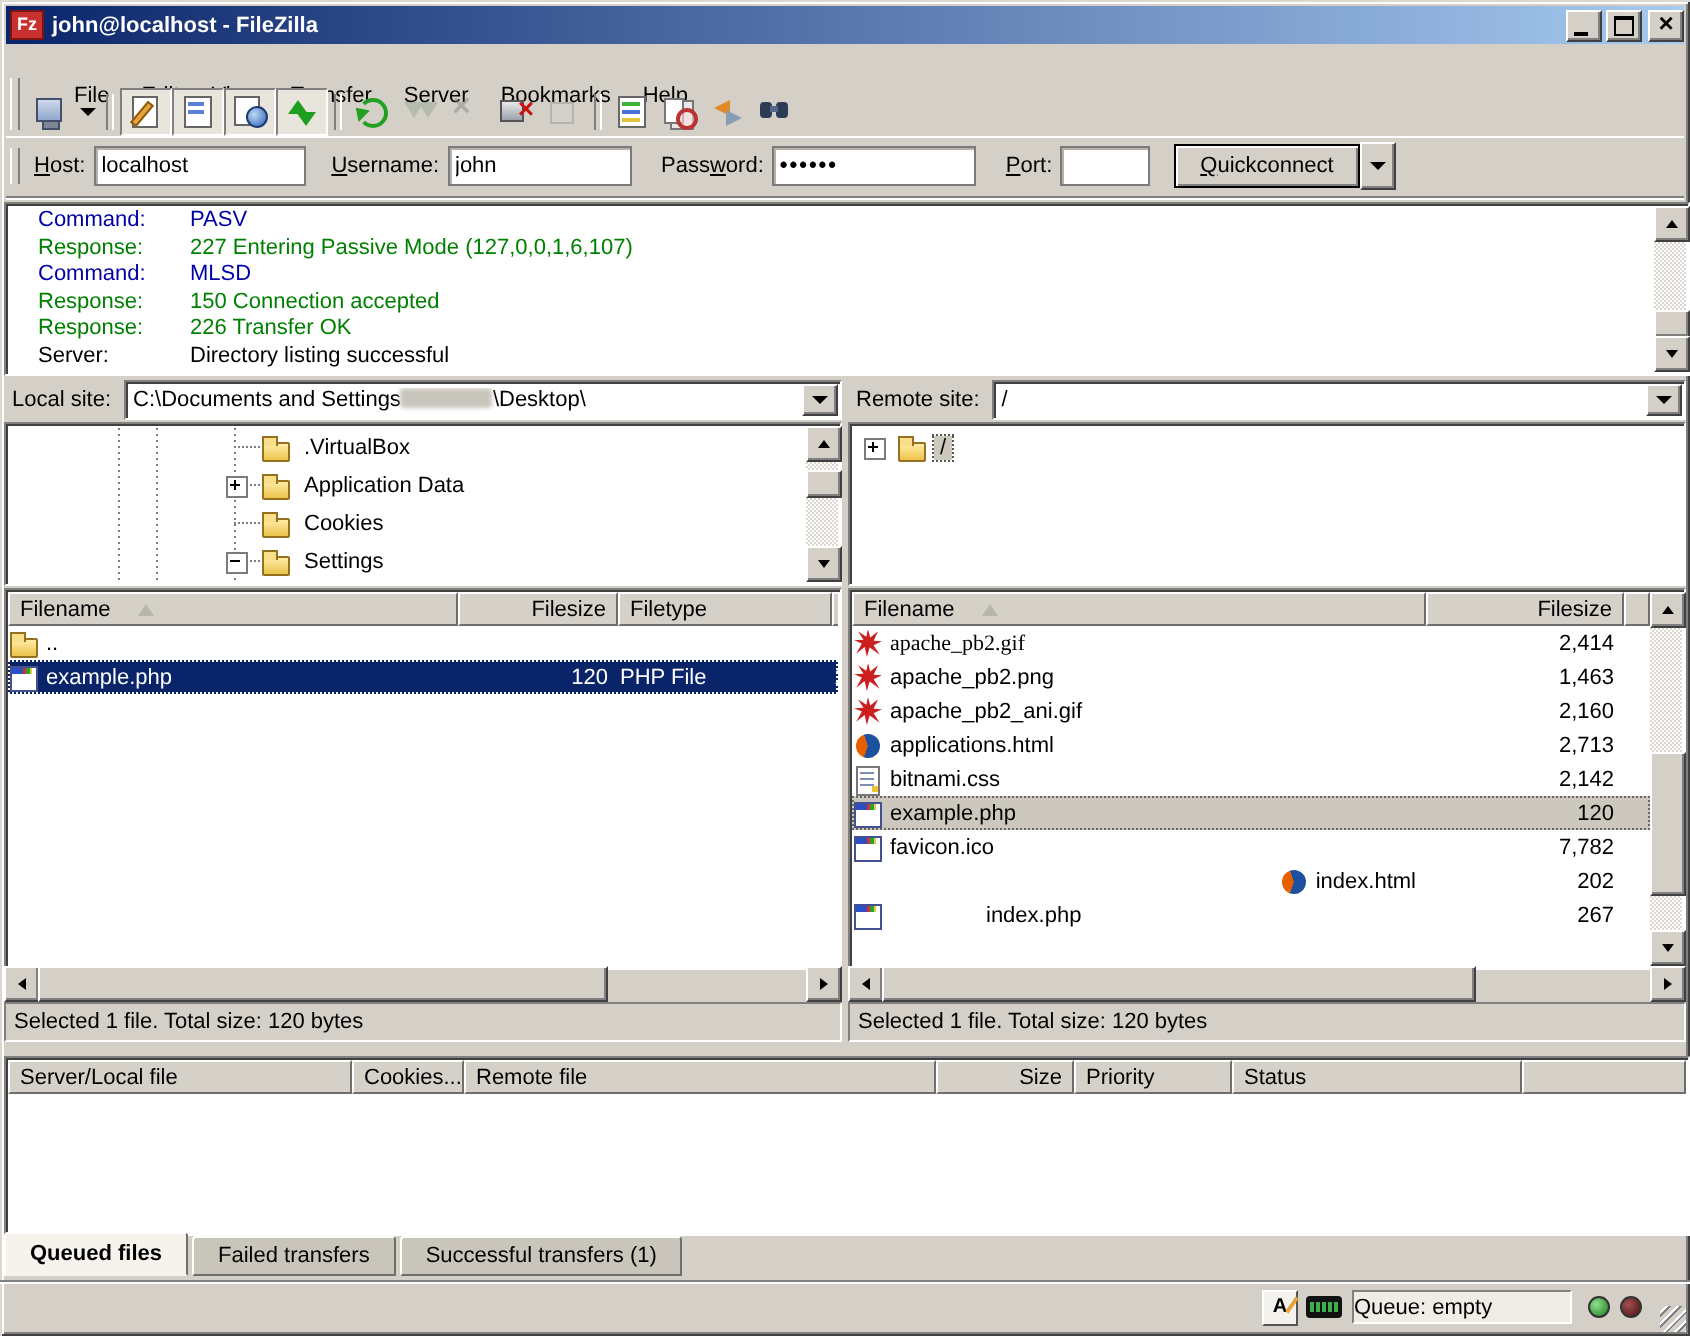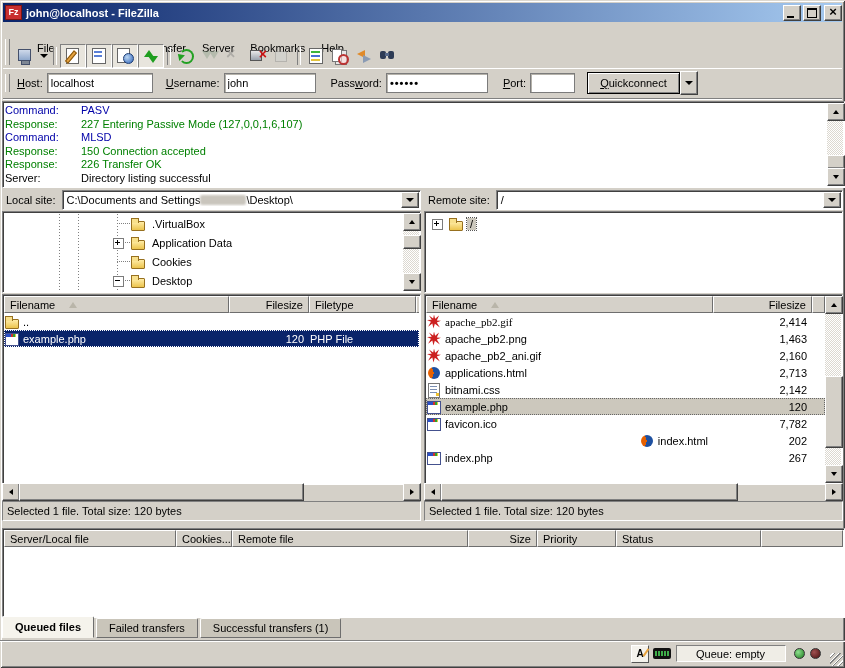--- a/index.html
+++ b/index.html
@@ -95,21 +95,21 @@
     font:11px "Liberation Sans",sans-serif;padding:1px 3px;background:#fff;margin-left:4px;}
   .qc-btn{height:22px;margin-left:12px;padding:0 12px;background:#d4d0c8;font:11px "Liberation Sans",sans-serif;
     border:1px solid #000;box-shadow:inset 1px 1px 0 #fff,inset -1px -1px 0 #808080;}
   .qc-btn .accel{text-decoration:underline;}
   .qc-drop{width:16px;height:22px;display:flex;align-items:center;justify-content:center;
     background:#d4d0c8;border:1px solid;border-color:#fff #404040 #404040 #fff;box-shadow:inset -1px -1px 0 #808080;}
   
   .logpane{position:absolute;left:2px;top:101px;width:841px;height:85px;}
   .log-lines{position:absolute;left:2px;top:2px;right:18px;bottom:2px;overflow:hidden;}
   .log-line{display:flex;line-height:13.5px;}
-  .log-label{width:76px;flex:0 0 76px;padding-left:0;}
+  .log-label{width:76px;flex:0 0 76px;padding-left:14px;}
   .k-command{color:#0000a8;}
   .k-response{color:#008000;}
   .k-status{color:#000;}
   
   .sb-v{position:absolute;width:16px;background:repeating-conic-gradient(#fff 0 25%,#dcd8d0 0 50%) 0 0/2px 2px;}
   .sb-btn{position:absolute;width:16px;height:16px;background:#d4d0c8;
     border:1px solid;border-color:#fff #404040 #404040 #fff;box-shadow:inset -1px -1px 0 #808080;
     display:flex;align-items:center;justify-content:center;}
   .sb-thumb{position:absolute;background:#d4d0c8;border:1px solid;border-color:#fff #404040 #404040 #fff;
     box-shadow:inset -1px -1px 0 #808080;}
@@ -193,21 +193,21 @@
   
   .statusbar{position:absolute;left:0;right:0;top:640px;height:25px;border-top:1px solid #808080;
     box-shadow:inset 0 1px 0 #fff;display:flex;align-items:center;justify-content:flex-end;padding-right:2px;}
   .sb-icon-a{width:16px;height:16px;background:#f4f2ec;border:1px solid;border-color:#fff #555 #555 #fff;
     display:flex;align-items:center;justify-content:center;font-weight:bold;font-size:10px;margin-right:4px;position:relative;}
   .sb-icon-a::after{content:"";position:absolute;right:1px;top:2px;width:2px;height:9px;background:#e8a33d;transform:rotate(35deg);}
   .sb-badge{width:18px;height:11px;background:#111;border-radius:2px;margin-right:5px;position:relative;}
   .sb-badge::before{content:"";position:absolute;left:2px;top:3px;width:14px;height:5px;
     background:repeating-linear-gradient(90deg,#3fae4a 0 2px,#111 2px 3px);}
   .queue-field{width:110px;height:17px;background:#d4d0c8;border:1px solid;border-color:#808080 #fff #fff #808080;
-    display:flex;align-items:center;padding-left:19px;box-sizing:border-box;margin-right:8px;background:#efede6;}
+    display:flex;align-items:center;padding-left:0;box-sizing:border-box;margin-right:8px;background:#efede6;}
   .led{width:9px;height:9px;border-radius:50%;margin-right:5px;border:1px solid #333;}
   .led-green{background:radial-gradient(circle at 35% 35%,#8fe08f,#1d7a1d);}
   .led-red{background:radial-gradient(circle at 35% 35%,#a05050,#4a1212);}
   .grip{width:13px;height:13px;margin-left:4px;align-self:flex-end;
     background:repeating-linear-gradient(135deg,transparent 0 2px,#fff 2px 3px,#808080 3px 4px);}
 </style>
 </head>
 <body>
 
 <div class="window">
@@ -373,21 +373,21 @@
             <span style="margin-left: 126px; display: flex; align-items: center;">
               <span class="fi fi-folder"></span>
               <span class="tlabel">Cookies</span>
             </span>
           </div>
           <div class="trow">
             <span class="tconn"></span>
             <span class="exp"></span>
             <span style="margin-left: 126px; display: flex; align-items: center;">
               <span class="fi fi-folder"></span>
-              <span class="tlabel">Desktop</span>
+              <span class="tlabel">Settings</span>
             </span>
           </div>
         </div>
       <div class="sb-v" style="right:1px;top:1px;bottom:1px;">
         <div class="sb-btn" style="top:0;">
             <span class="arr arr-up"></span>
           </div>
         <div class="sb-thumb" style="left:0;width:16px;top:22px;height:12px;"></div>
         <div class="sb-btn" style="bottom:0;">
             <span class="arr arr-dn"></span>
@@ -552,21 +552,21 @@
           <div class="lrow">
             <div class="lcell" style="width: 287px; flex: 0 0 287px; justify-content: flex-end;">
               <span class="fi fi-firefox"></span>
               <span>index.html</span>
             </div>
             <div class="lcell right" style="width: 99px; flex: 0 0 99px;">
               <span>202</span>
             </div>
           </div>
           <div class="lrow">
-            <div class="lcell" style="width: 287px; flex: 0 0 287px;">
+            <div class="lcell" style="width: 287px; flex: 0 0 287px; gap: 48px;">
               <span class="fi fi-php"></span>
               <span>index.php</span>
             </div>
             <div class="lcell right" style="width: 99px; flex: 0 0 99px;">
               <span>267</span>
             </div>
           </div>
         </div>
       <div class="sb-v" style="right:1px;top:1px;bottom:1px;">
         <div class="sb-btn" style="top:0;">

